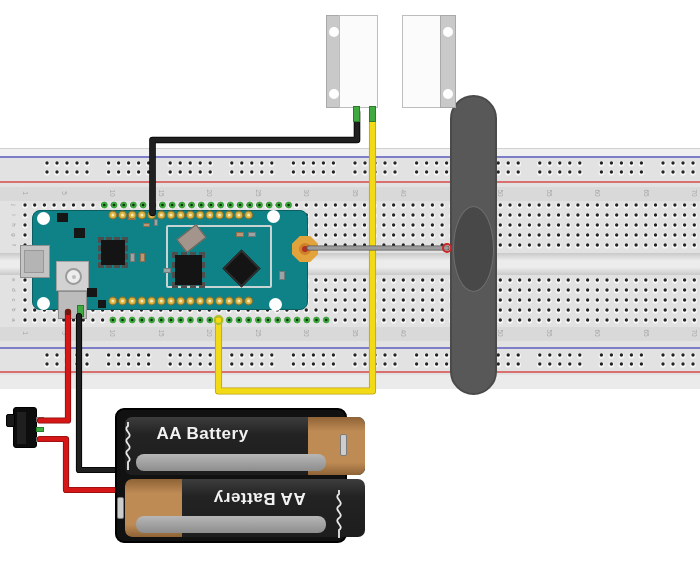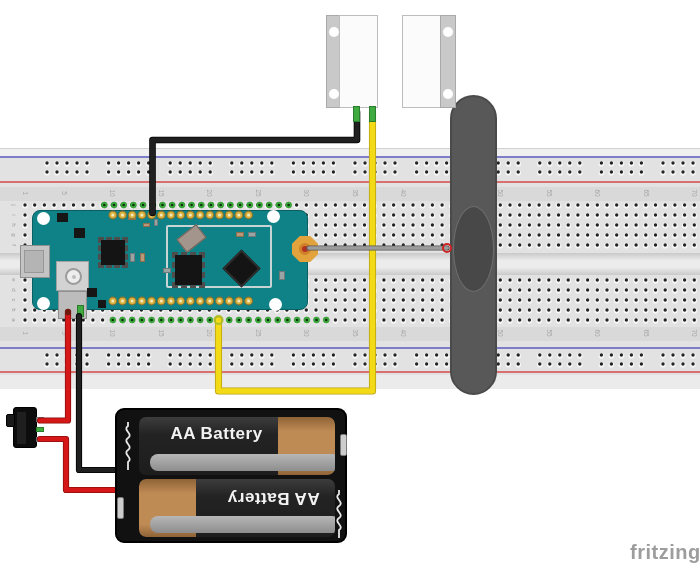--- a/index.html
+++ b/index.html
@@ -54,21 +54,21 @@
 
   
   .sw-body{left:13px;top:407px;width:24px;height:41px;background:#0d0d0d;border:1px solid #000;border-radius:3px;}
   .sw-face{left:3px;top:4px;width:9px;height:32px;background:#1f1f1f;}
   .sw-actuator{left:6px;top:414px;width:9px;height:13px;background:#1a1a1a;border:1px solid #000;border-radius:2px;}
   .sw-pin{left:36px;width:8px;height:5px;background:#b9b9b9;border:1px solid #6f6f6f;}
   .sw-pin.green{background:#3faa3f;border-color:#2a7d2a;}
 
   
   #holder{left:115px;top:408px;width:232px;height:135px;background:#111111;border:2px solid #000;border-radius:9px;}
-  .bat{left:22px;width:196px;height:58px;border-radius:7px;background:linear-gradient(180deg,#3d3d3d,#232323 30%,#1d1d1d);overflow:hidden;}
+  .bat{left:8px;width:240px;height:58px;border-radius:7px;background:linear-gradient(180deg,#3d3d3d,#232323 30%,#1d1d1d);overflow:hidden;}
   .bat.top{top:7px;} .bat.bottom{top:69px;}
   .bat-tan{top:0;width:57px;height:58px;background:linear-gradient(180deg,#8f6336,#bf8b55 25%,#bf8b55 78%,#8f6336);}
   .bat.top .bat-tan{right:0;border-radius:0 7px 7px 0;}
   .bat.bottom .bat-tan{left:0;border-radius:7px 0 0 7px;}
   .bat-stripe{top:37px;width:190px;height:17px;left:11px;border-radius:8px;background:linear-gradient(180deg,#b7b7b7,#8d8d8d);}
   .bat-label{top:7px;height:22px;color:#f2f2f2;font-size:17px;font-weight:bold;text-align:center;letter-spacing:0.5px;}
   .bat.top .bat-label{left:0;width:155px;}
   .bat.bottom .bat-label{left:57px;width:155px;transform:rotate(180deg);}
   .contact{width:7px;height:22px;background:#cdcdcd;border:1px solid #7a7a7a;border-radius:2px;}
   .spring{width:16px;height:52px;}
@@ -2270,14 +2270,13 @@
     <svg class="spring" style="left:3px;top:10px" viewBox="0 0 16 52">
       <path d="M8,2 v4 C2,10 14,14 8,18 C2,22 14,26 8,30 C2,34 14,38 8,42 v8" fill="none" stroke="#e8e8e8" stroke-width="1.8"></path>
     </svg>
     <svg class="spring" style="left:214px;top:78px" viewBox="0 0 16 52">
       <path d="M8,2 v4 C2,10 14,14 8,18 C2,22 14,26 8,30 C2,34 14,38 8,42 v8" fill="none" stroke="#e8e8e8" stroke-width="1.8"></path>
     </svg>
     <div class="contact" style="left:223px;top:24px"></div>
     <div class="contact" style="left:0px;top:87px"></div>
   </div>
 
-  <div id="watermark">fritzing</div>
 </div>
 
 </body></html>

